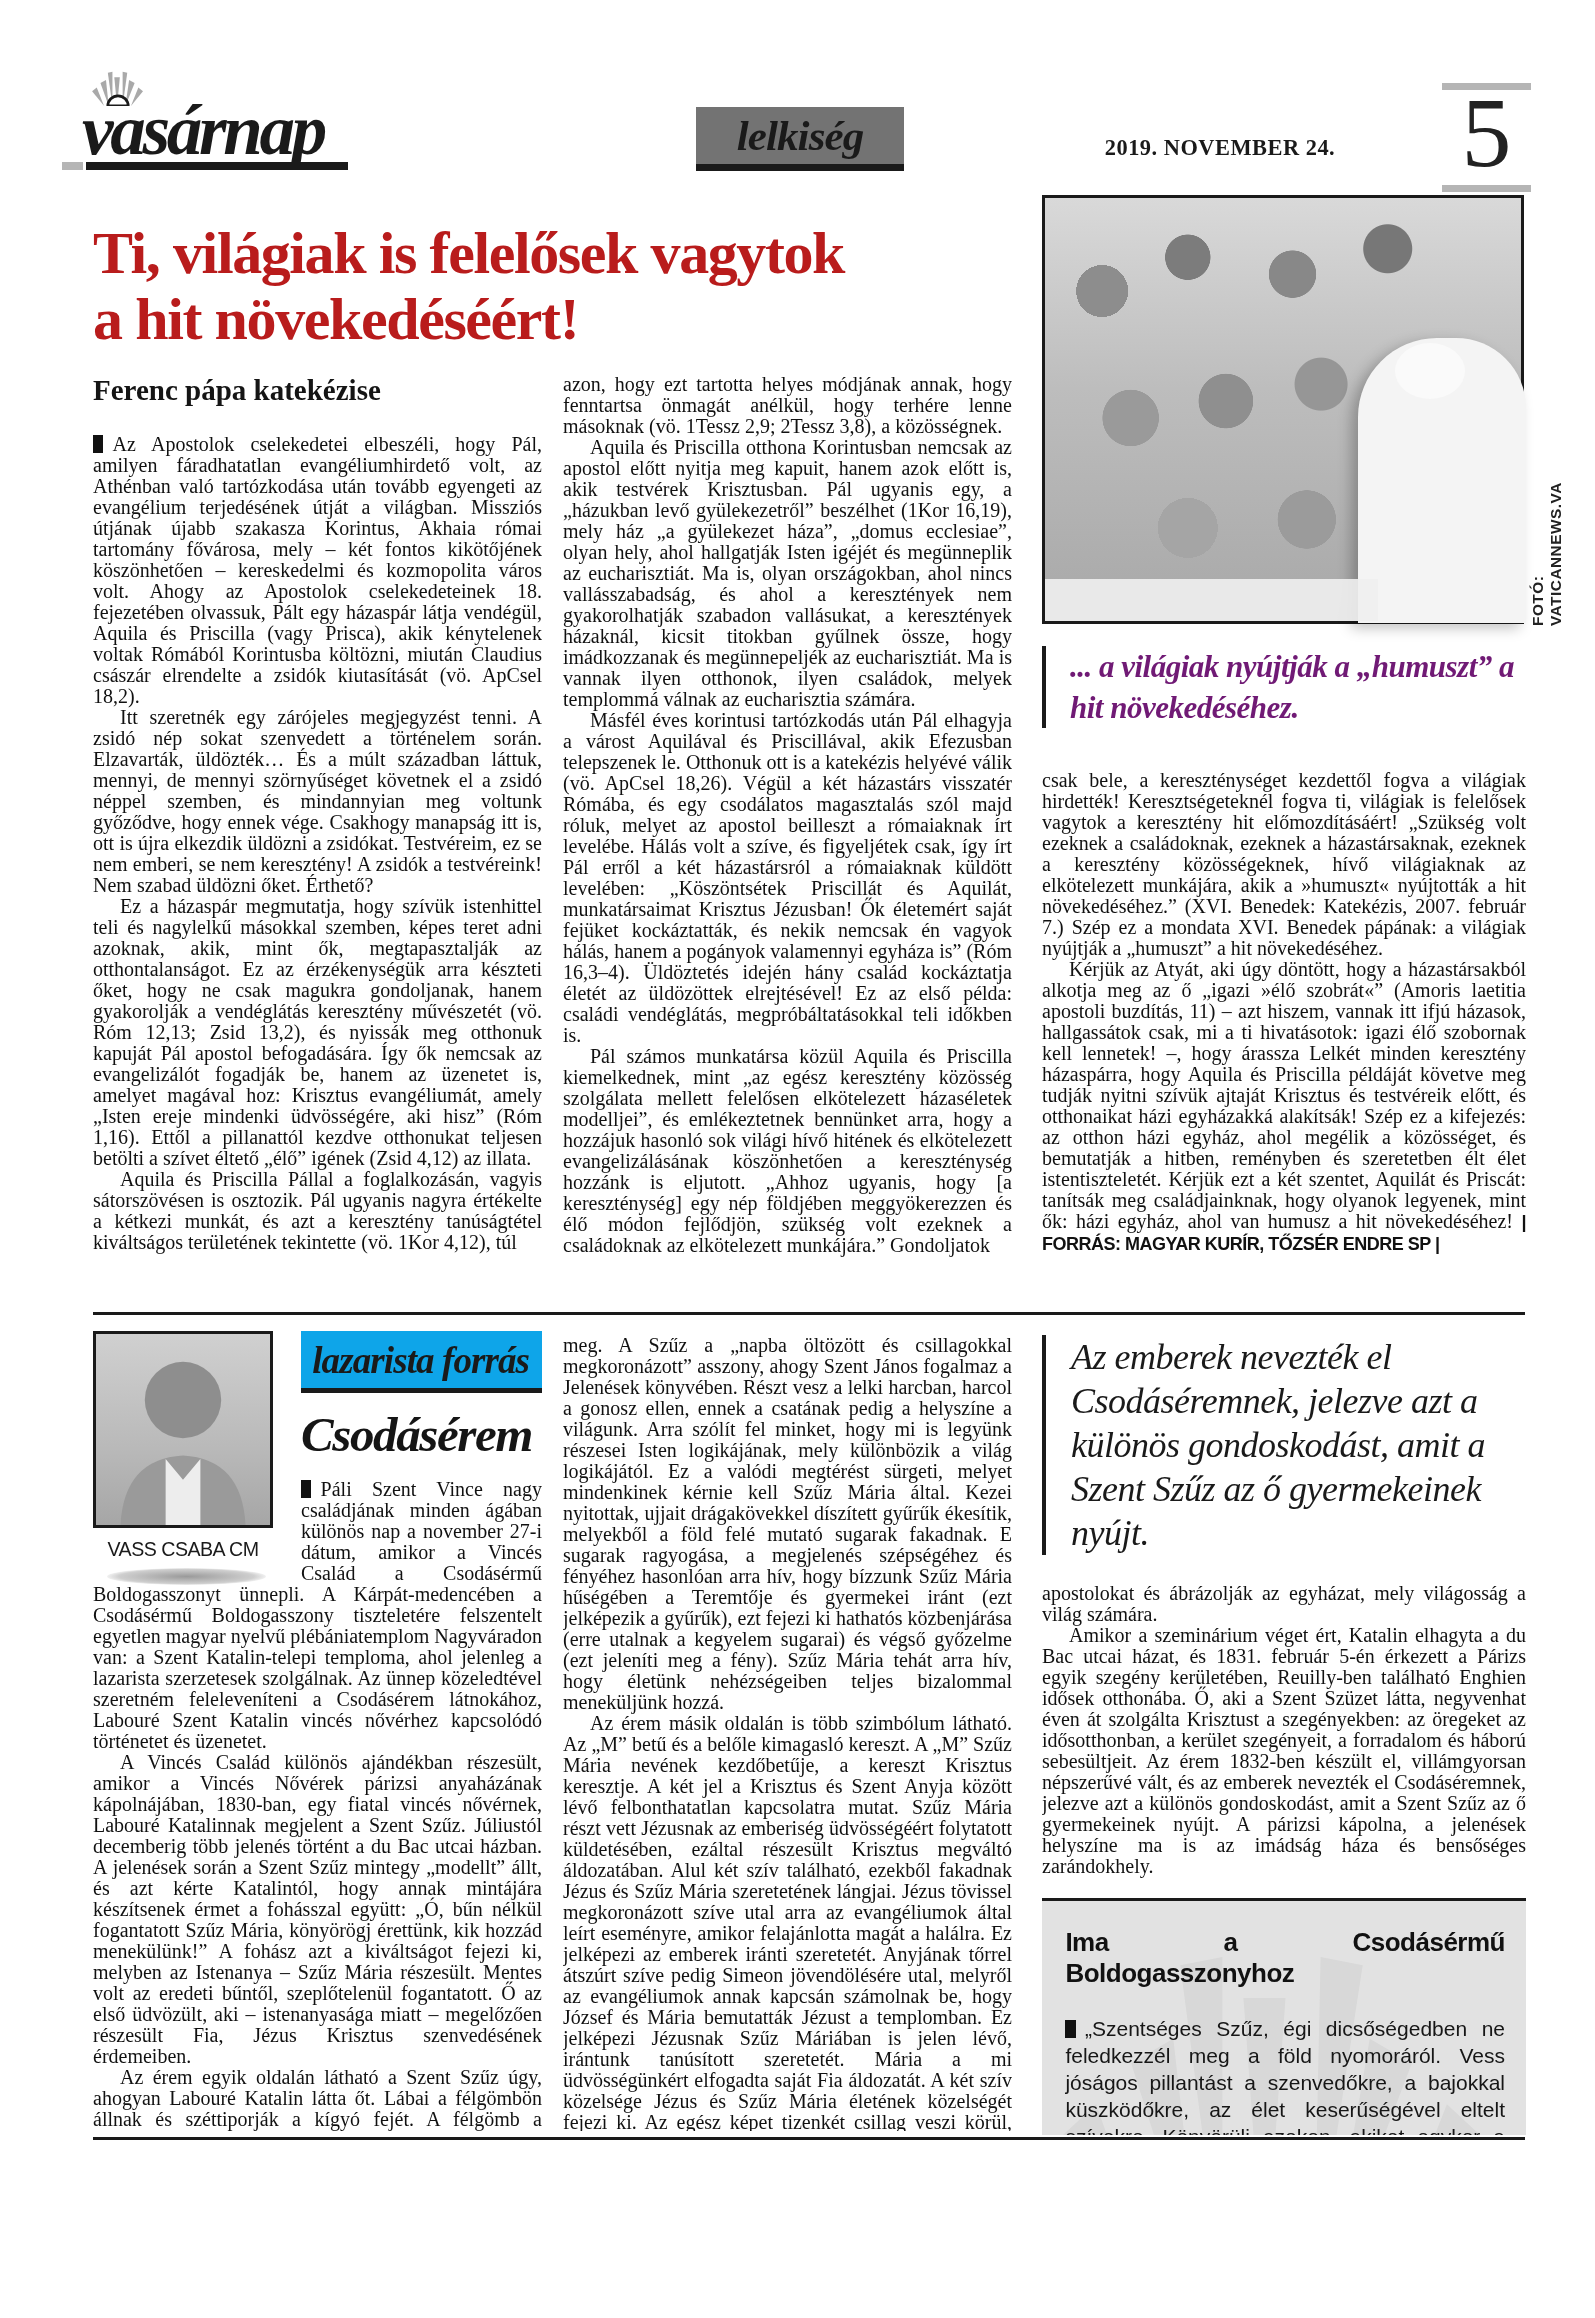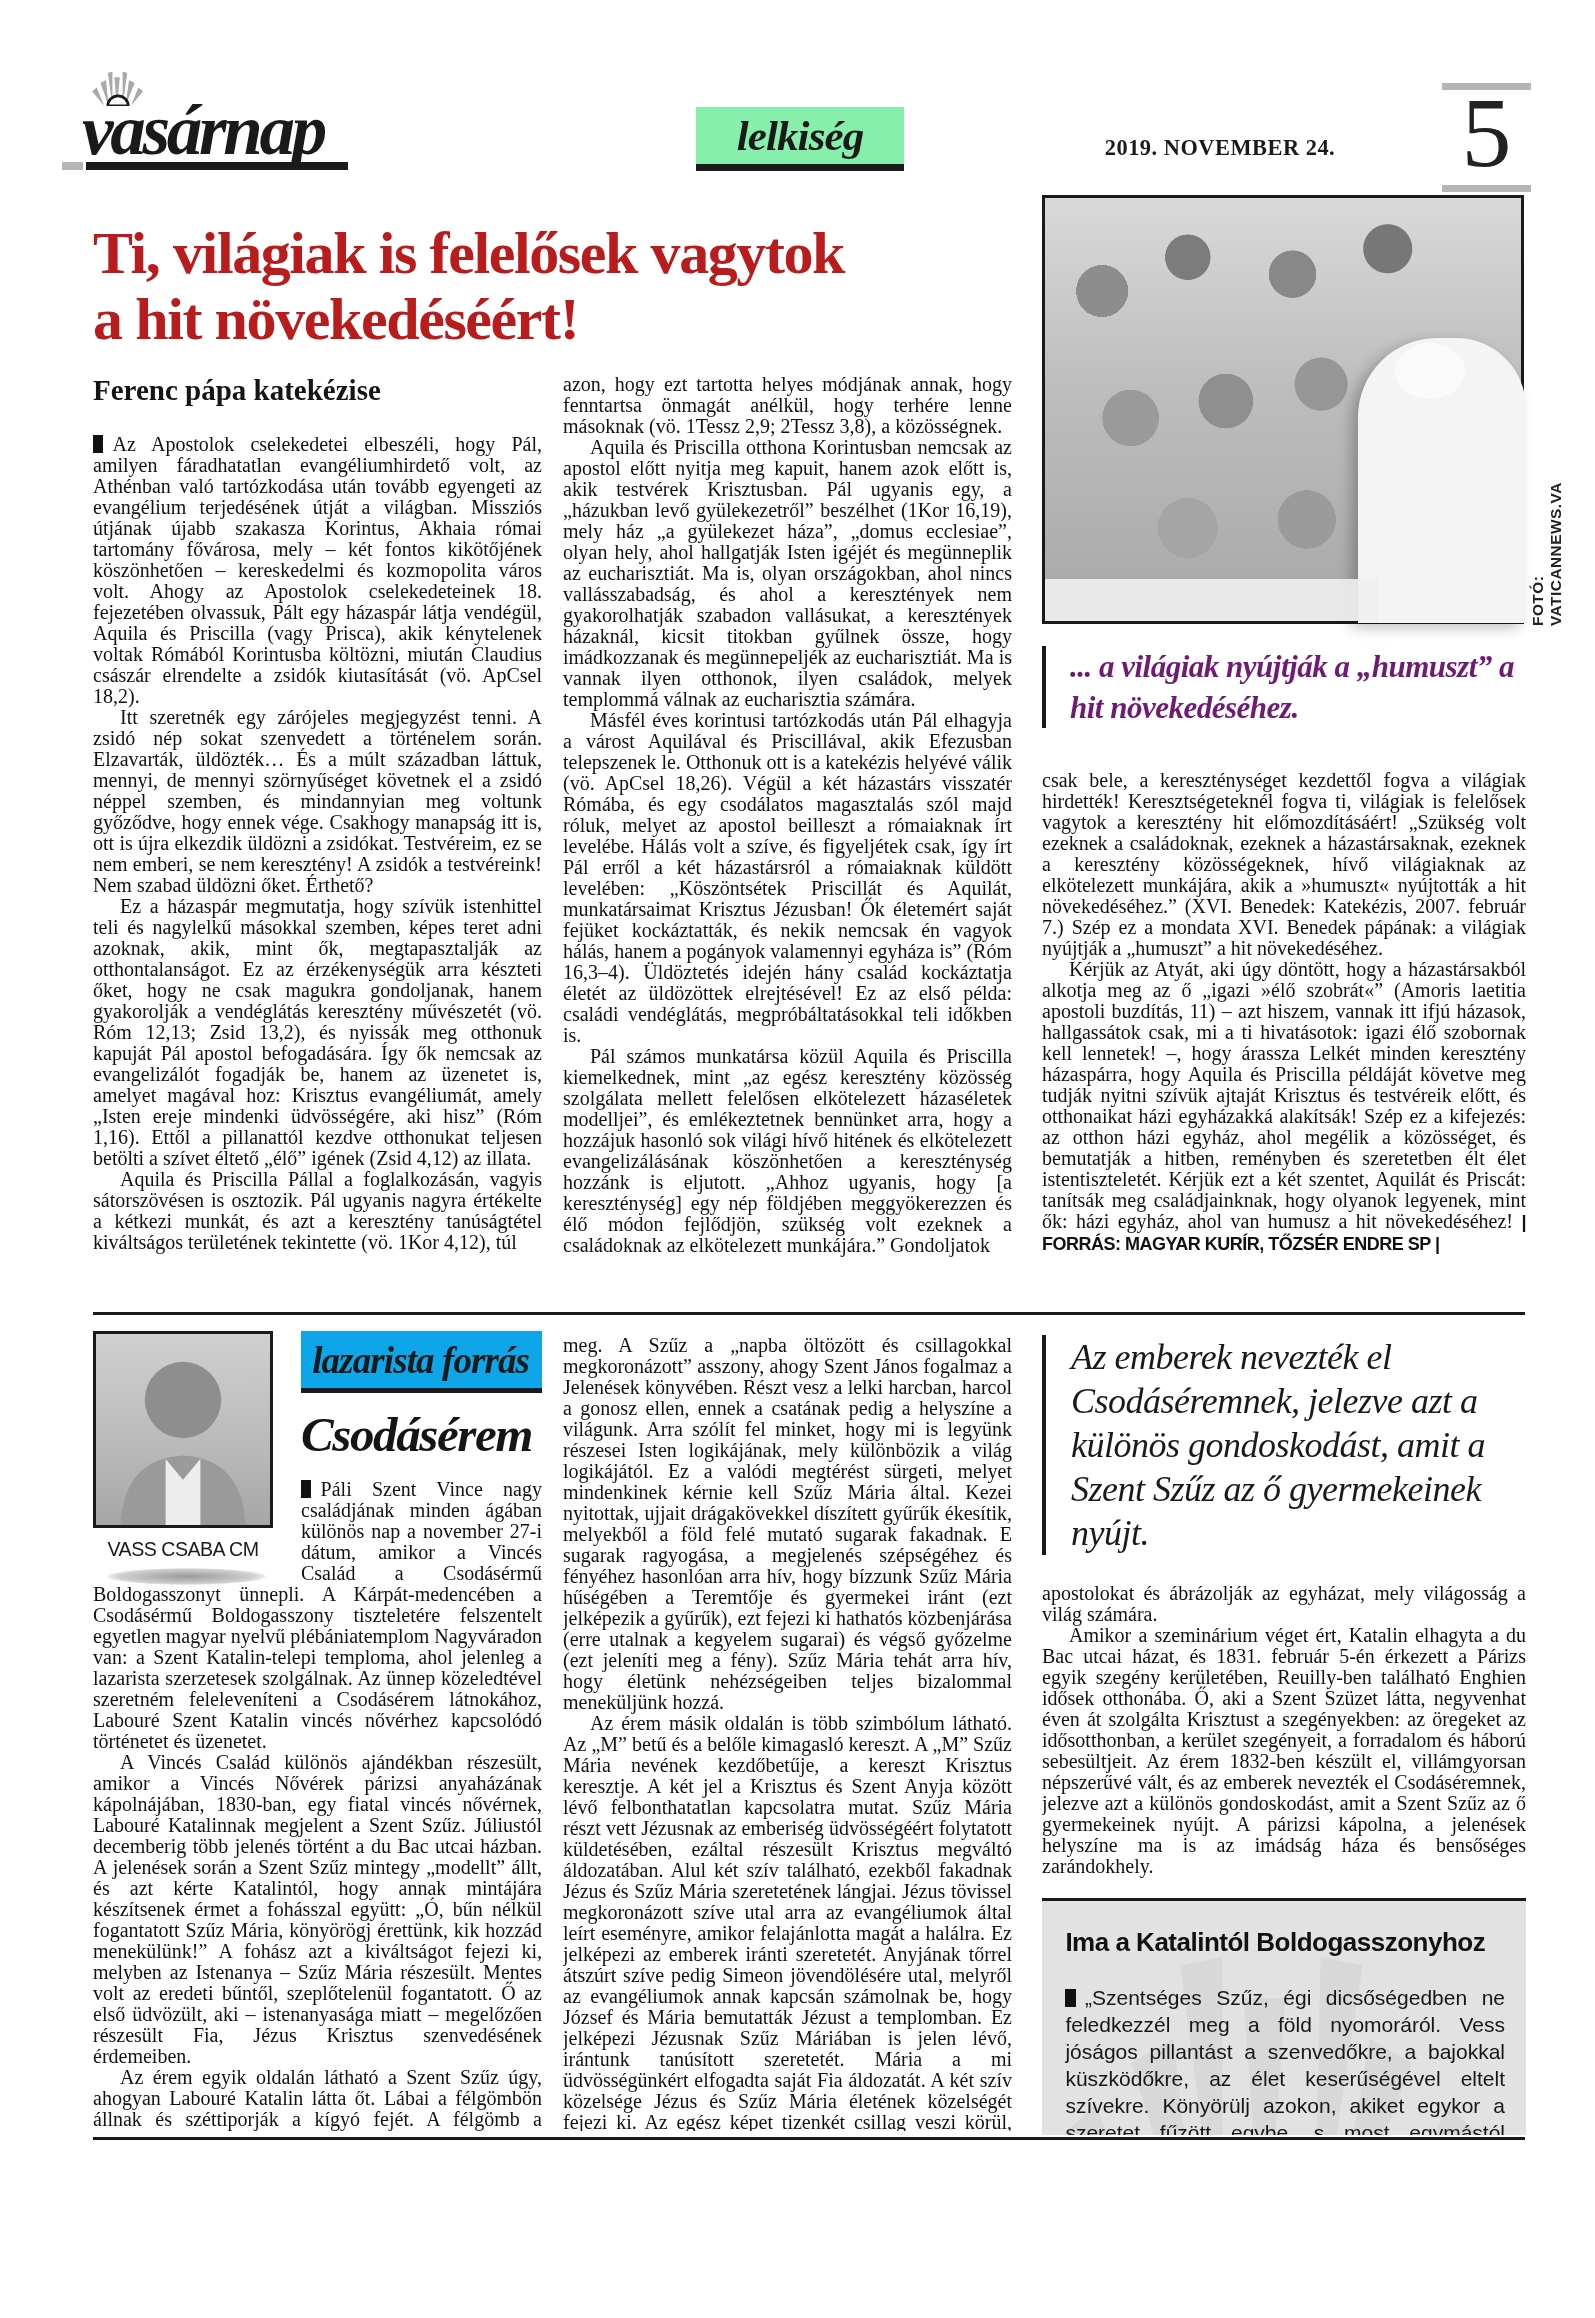--- a/index.html
+++ b/index.html
@@ -20,21 +20,21 @@
     font-family:"Liberation Serif",serif;
     font-style:italic;font-weight:bold;
     font-size:71px;line-height:1;letter-spacing:-3.3px;color:#1a1a1a;
   }
   .logo-sun{position:absolute;left:8.4px;top:-13px;width:56px;height:37px;}
   .logo-underline{position:absolute;left:3.7px;top:80px;width:262px;height:7.5px;background:#1a1a1a;}
   .logo-underline-gray{position:absolute;left:-19.6px;top:80px;width:20.6px;height:7.5px;background:#b5b5b5;}
 
   .section-box{
     left:696px;top:107px;width:208px;height:57px;
-    background:#86efac;border-bottom:7.5px solid #1a1a1a;
+    background:#737373;border-bottom:7.5px solid #1a1a1a;
     display:flex;align-items:center;justify-content:center;
   }
   .section-box span{
     font-style:italic;font-weight:bold;font-size:43px;letter-spacing:-0.9px;color:#1a1a1a;
   }
   .page-date{
     left:1089px;top:135px;width:262px;
     font-weight:bold;font-size:22.4px;letter-spacing:0.5px;text-align:center;color:#1a1a1a;
   }
   .page-number{
@@ -264,19 +264,19 @@
         <polygon points="58,80 52,10 64,10"></polygon>
         <polygon points="40,80 20,26 32,20"></polygon>
         <polygon points="76,80 100,26 88,20"></polygon>
         <polygon points="28,80 0,44 10,36"></polygon>
         <polygon points="90,80 120,44 110,36"></polygon>
         <polygon points="46,80 34,2 46,0"></polygon>
         <polygon points="72,80 86,2 74,0"></polygon>
       </g>
       <path d="M36 80 A24 24 0 0 1 84 80 Z" fill="#dddddd"></path>
     </svg>
-    <h3 class="prayer-title">Ima a Katalintól Boldogasszonyhoz</h3>
+    <h3 class="prayer-title">Ima a Csodásérmű Boldogasszonyhoz</h3>
     <p class="prayer-text"><span class="lead-bullet"></span><span>„Szentséges Szűz, égi dicsőségedben ne feledkezzél meg a föld nyomoráról. Vess jóságos pillantást a szenvedőkre, a bajokkal küszködőkre, az élet keserűségével eltelt szívekre. Könyörülj azokon, akiket egykor a szeretet fűzött egybe, s most egymástól elválasztva élnek. Könyörülj az önmagukkal meghasonlottakon, a kishitűeken, a sírókon, a szívükben hozzád fohászkodókon s mindazokon, akik rettegésben élnek. Eszközölj ki mindannyiunk számára bizalmat és békét. Ámen. Ó, bűn nélkül fogantatott Szűz Mária, könyörögj érettünk, kik Hozzád menekülünk.”</span></p>
   </div>
 </div>
 
 <div class="abs rule divider-bottom"></div>
 
 
 </body></html>

